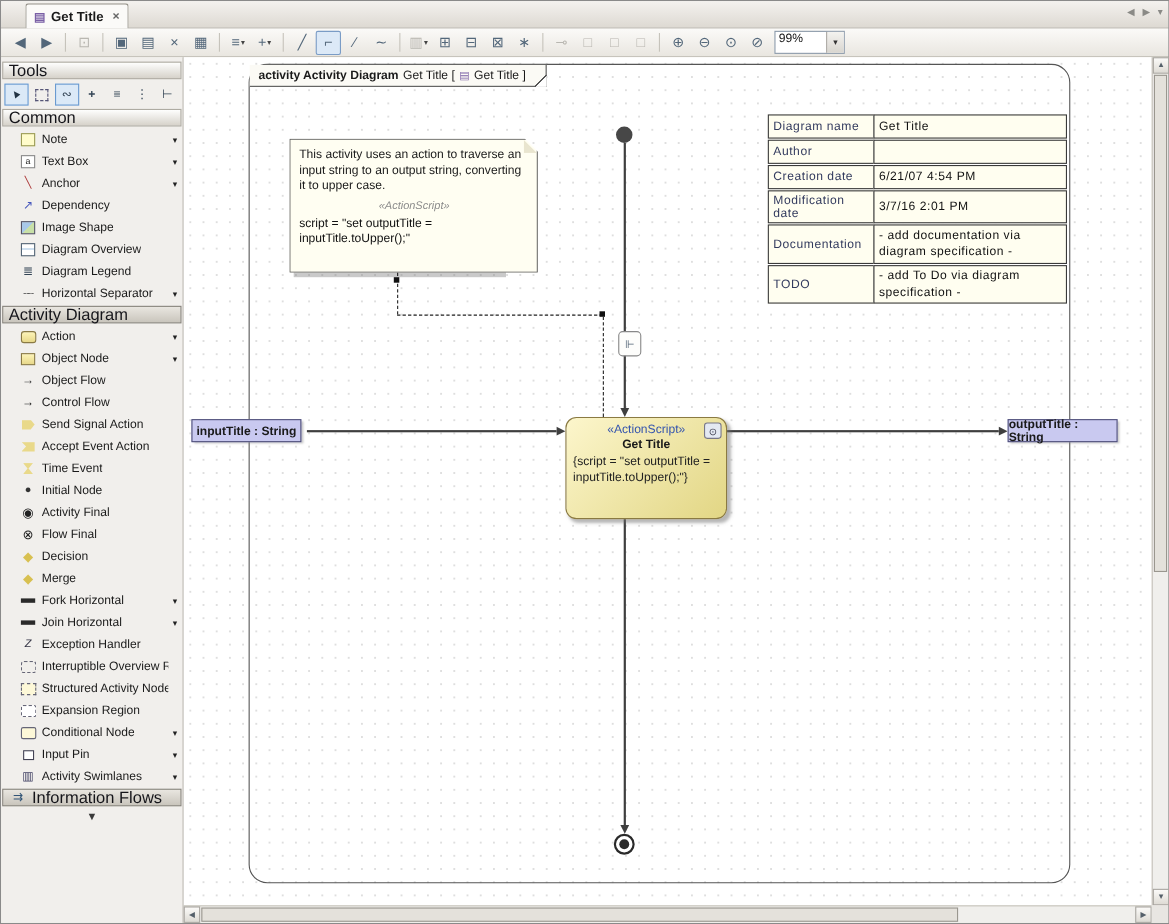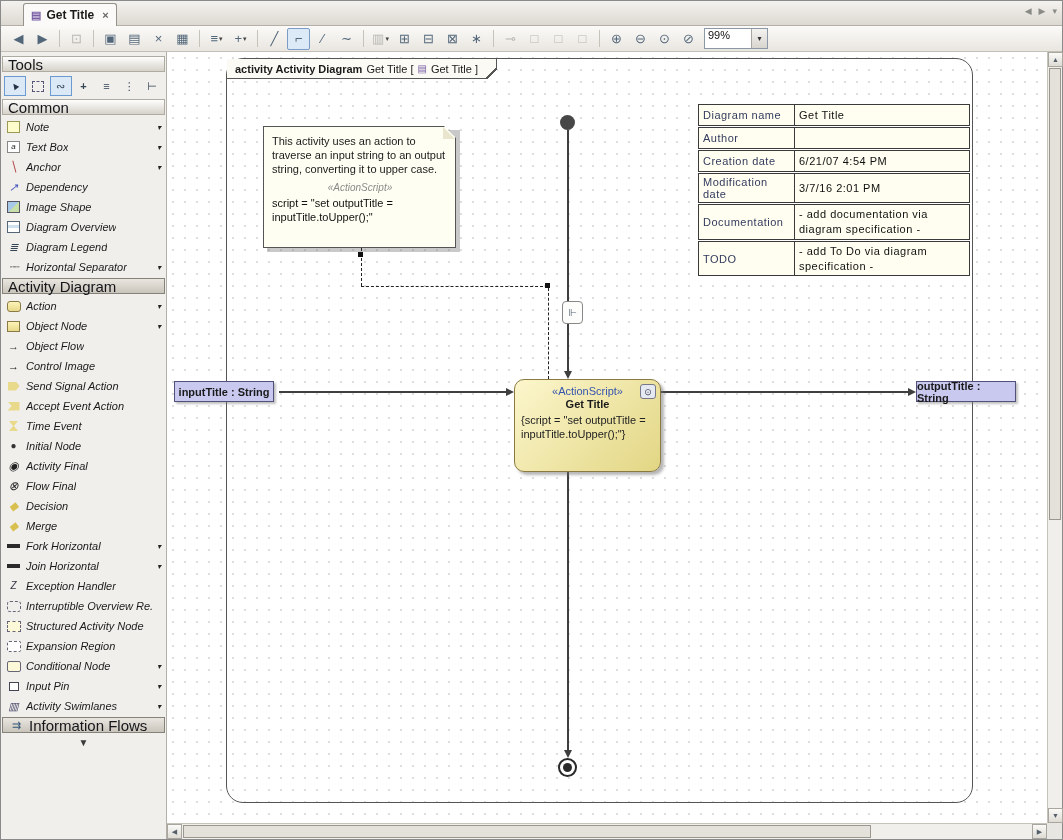--- a/index.html
+++ b/index.html
@@ -35,21 +35,21 @@
   
   .sidebar{position:absolute;top:51px;left:0;width:166px;bottom:0;background:#f1efec;
            border-right:1px solid #b3b0a8;box-sizing:border-box;padding-top:3px;overflow:hidden;}
   .sec-head{height:14px;margin:1px 1px 2px 1px;display:flex;align-items:center;gap:4px;padding-left:5px;
             background:linear-gradient(#fefefd,#d6d2ca);border:1px solid #aeaba2;font-size:15px;color:#15151a;}
   .sec-head.selected{background:linear-gradient(#e9e6e0,#c9c5bc);border-color:#85827a;}
   .tools-row{display:flex;gap:1px;padding:2px 3px;height:20px;align-items:center;}
   .tool-btn{width:20px;height:18px;display:flex;align-items:center;justify-content:center;
             border:1px solid transparent;color:#2a3a4a;}
   .tool-btn.selected{border-color:#6a9ad0;background:#dbe9f7;}
-  .pal-item{height:20px;display:flex;align-items:center;gap:4px;padding-left:4px;font-size:11px;font-style:italic;}
+  .pal-item{height:20px;display:flex;align-items:center;gap:4px;padding-left:16px;font-size:11px;}
   .pal-label{white-space:nowrap;overflow:hidden;}
   .pal-caret{margin-left:auto;margin-right:5px;font-size:8px;color:#222;visibility:hidden;}
   .pal-caret::after{content:"▾";}
   .pal-item.has-caret .pal-caret{visibility:visible;}
   .more-chevron{text-align:center;color:#3a3a3a;font-size:10px;padding-top:2px;}
 
   
   .pal-icon{width:17px;height:14px;flex:0 0 17px;display:flex;align-items:center;justify-content:center;
             font-size:11px;line-height:1;color:#333;}
   .pal-icon::before{display:block;}
@@ -101,21 +101,21 @@
   .canvas{position:absolute;top:51px;left:166px;right:15px;bottom:16px;background:#fff;overflow:hidden;
           background-image:radial-gradient(#dedede 1px,transparent 1px);background-size:12px 12px;}
   .frame{position:absolute;left:59px;top:6px;width:745px;height:743px;border:1px solid #555;border-radius:17px;}
   .frame-head{position:absolute;left:0;top:0;height:19px;display:inline-flex;align-items:center;gap:4px;
               padding:0 18px 0 8px;background:#fbfaf5;border-right:1px solid #555;border-bottom:1px solid #555;
               white-space:nowrap;font-size:11px;}
   .frame-head::after{content:"";position:absolute;right:-1px;bottom:-1px;width:11px;height:11px;
               background:linear-gradient(135deg,rgba(0,0,0,0) 0 45%,#555 45% 56%,#fff 56% 100%);}
   .fh-ic{color:#7a5fa5;font-size:10px;}
 
-  .note{position:absolute;left:96px;top:74px;width:193px;height:122px;background:#fffef2;border:1px solid #555;
+  .note{position:absolute;left:96px;top:74px;width:226px;height:122px;background:#fffef2;border:1px solid #555;
         clip-path:polygon(0 0,calc(100% - 12px) 0,100% 12px,100% 100%,0 100%);
         box-sizing:border-box;padding:7px 7px 0 8px;line-height:1.28;}
   .note-shadow{position:absolute;left:100px;top:78px;width:193px;height:122px;background:rgba(120,120,120,.40);}
   .note-fold{position:absolute;top:0;right:0;width:12px;height:12px;background:#e9e5cf;
              clip-path:polygon(0 0,0 100%,100% 100%);}
   .note-st{text-align:center;color:#8a8a8a;font-style:italic;font-size:10px;margin-top:6px;}
   .note-script{margin-top:1px;color:#111;}
 
   .dashv{position:absolute;border-left:1px dashed #222;width:0;}
   .dashh{position:absolute;border-top:1px dashed #222;height:0;}
@@ -326,21 +326,21 @@
           <span class="pal-label">Object Node</span>
           <span class="pal-caret"></span>
         </div>
         <div class="pal-item">
           <span class="pal-icon ic-object-flow-icon"></span>
           <span class="pal-label">Object Flow</span>
           <span class="pal-caret"></span>
         </div>
         <div class="pal-item">
           <span class="pal-icon ic-control-flow-icon"></span>
-          <span class="pal-label">Control Image</span>
+          <span class="pal-label">Control Flow</span>
           <span class="pal-caret"></span>
         </div>
         <div class="pal-item">
           <span class="pal-icon ic-send-signal-icon"></span>
           <span class="pal-label">Send Signal Action</span>
           <span class="pal-caret"></span>
         </div>
         <div class="pal-item">
           <span class="pal-icon ic-accept-event-icon"></span>
           <span class="pal-label">Accept Event Action</span>

